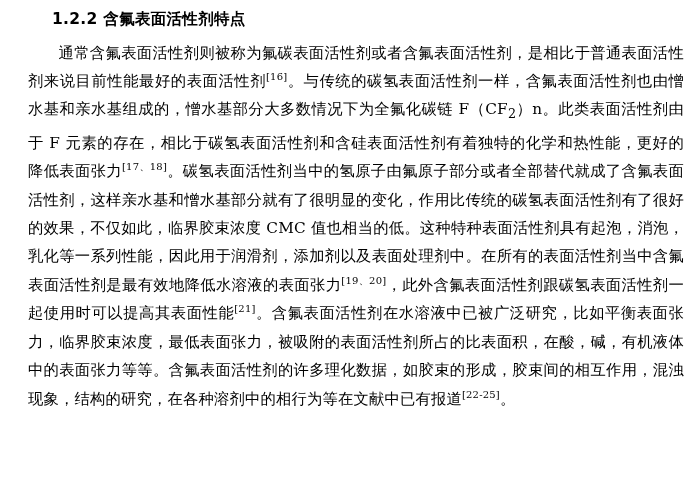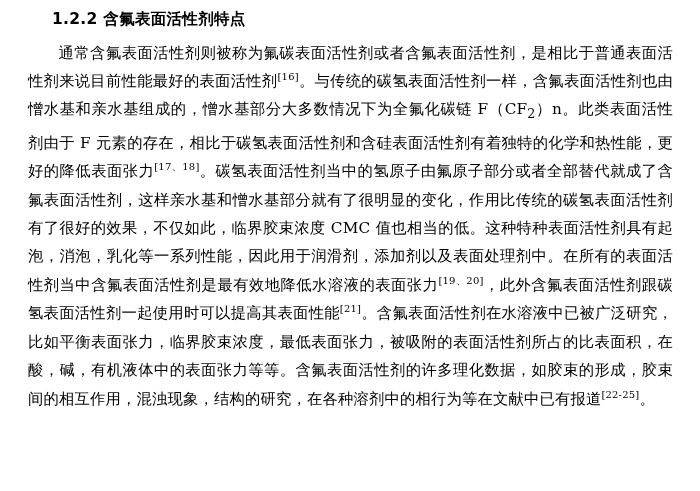--- a/index.html
+++ b/index.html
@@ -30,21 +30,21 @@
     margin: 4px 0 10px 38px;
     line-height: 1.2;
   }
   .body-text {
     font-family: "DejaVu Serif", "Liberation Serif", serif;
     font-size: 15.3px;
     line-height: 28.4px;
     text-align: justify;
     text-justify: inter-ideograph;
     text-indent: 2em;
-    margin: 0 13px 0 14px;
+    margin: 0 2px 0 14px;
     color: #000;
     letter-spacing: 0.2px;
   }
   sup {
     font-size: 10px;
     vertical-align: super;
     line-height: 0;
   }
 </style>
 </head>

